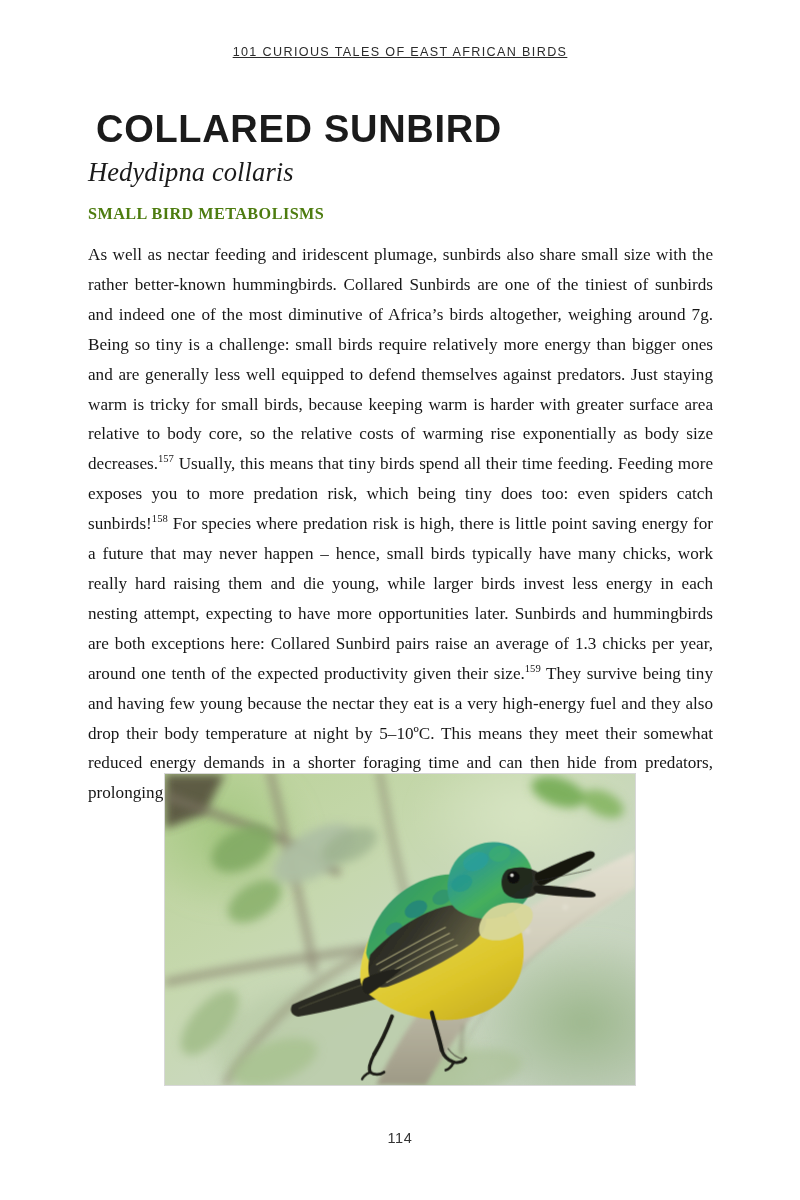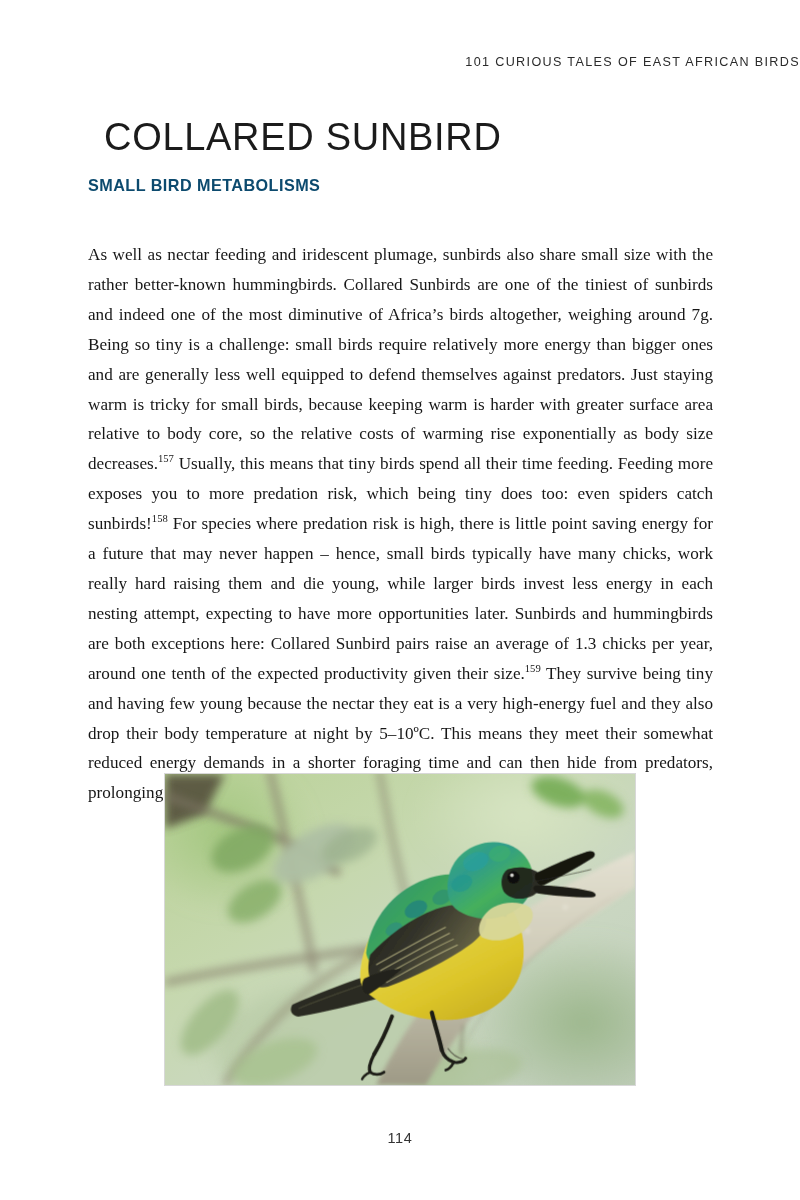--- a/index.html
+++ b/index.html
@@ -18,47 +18,48 @@
 
   .page {
     position: absolute;
     inset: 0;
     background: #ffffff;
   }
 
   
   .running-head {
     position: absolute;
-    top: 55px;
+    top: 45px;
     left: 0;
     width: 800px;
-    text-align: right;
+    text-align: center;
     font-family: "Liberation Sans", sans-serif;
     font-size: 12.6px;
     font-weight: 300;
     letter-spacing: 1.35px;
     color: #2b2b2b;
     white-space: nowrap;
+    text-decoration: underline;
   }
 
   
   .title-block {
     position: absolute;
     top: 101px;
     left: 88px;
     width: 624px;
   }
   .chapter-title {
     font-family: "Liberation Sans", sans-serif;
-    font-weight: 400;
+    font-weight: 700;
     font-size: 38px;
     letter-spacing: 0.7px;
     color: #1b1b1b;
     line-height: 1.08;
-    margin: 16px;
+    margin: 8px;
   }
   .species-name {
     font-family: "Liberation Serif", serif;
     font-style: italic;
     font-weight: 400;
     font-size: 26.5px;
     color: #1b1b1b;
     margin: 7px 0 0 0;
     line-height: 1.1;
     letter-spacing: 0.1px;
@@ -129,21 +130,22 @@
 </style>
 </head>
 <body>
 
 <div class="page">
 
   <div class="running-head">101 CURIOUS TALES OF EAST AFRICAN BIRDS</div>
 
   <div class="title-block">
     <h1 class="chapter-title">COLLARED SUNBIRD</h1>
-    <h2 class="section-heading" style="color: #0c4a6e;">SMALL BIRD METABOLISMS</h2>
+    <div class="species-name">Hedydipna collaris</div>
+    <h2 class="section-heading" style="color: #4d7c0f; font-family: Liberation Serif, serif;">SMALL BIRD METABOLISMS</h2>
   </div>
 
   <div class="body-copy">
     <p><span>As well as nectar feeding and iridescent plumage, sunbirds also share small size with the rather better-known hummingbirds. Collared Sunbirds are one of the tiniest of sunbirds and indeed one of the most diminutive of Africa’s birds altogether, weighing around 7g. Being so tiny is a challenge: small birds require relatively more energy than bigger ones and are generally less well equipped to defend themselves against predators. Just staying warm is tricky for small birds, because keeping warm is harder with greater surface area relative to body core, so the relative costs of warming rise exponentially as body size decreases.</span><sup>157</sup><span> Usually, this means that tiny birds spend all their time feeding. Feeding more exposes you to more predation risk, which being tiny does too: even spiders catch sunbirds!</span><sup>158</sup><span> For species where predation risk is high, there is little point saving energy for a future that may never happen – hence, small birds typically have many chicks, work really hard raising them and die young, while larger birds invest less energy in each nesting attempt, expecting to have more opportunities later. Sunbirds and hummingbirds are both exceptions here: Collared Sunbird pairs raise an average of 1.3 chicks per year, around one tenth of the expected productivity given their size.</span><sup>159</sup><span> They survive being tiny and having few young because the nectar they eat is a very high-energy fuel and they also drop their body temperature at night by 5–10ºC. This means they meet their somewhat reduced energy demands in a shorter foraging time and can then hide from predators, prolonging their lives relative to similar-sized birds.</span></p>
   </div>
 
   <div class="figure">
     <div class="photo">
       <svg viewBox="0 0 472 313" preserveAspectRatio="none">
         <defs>

